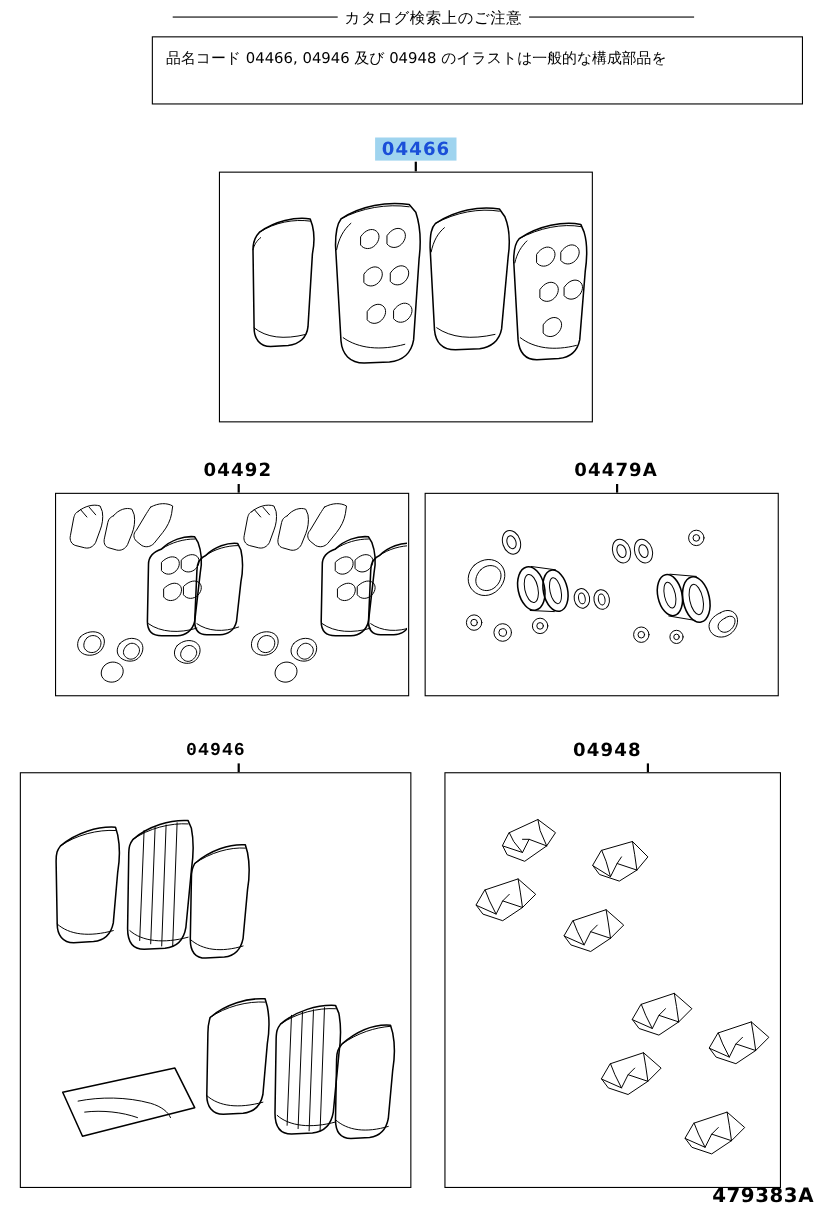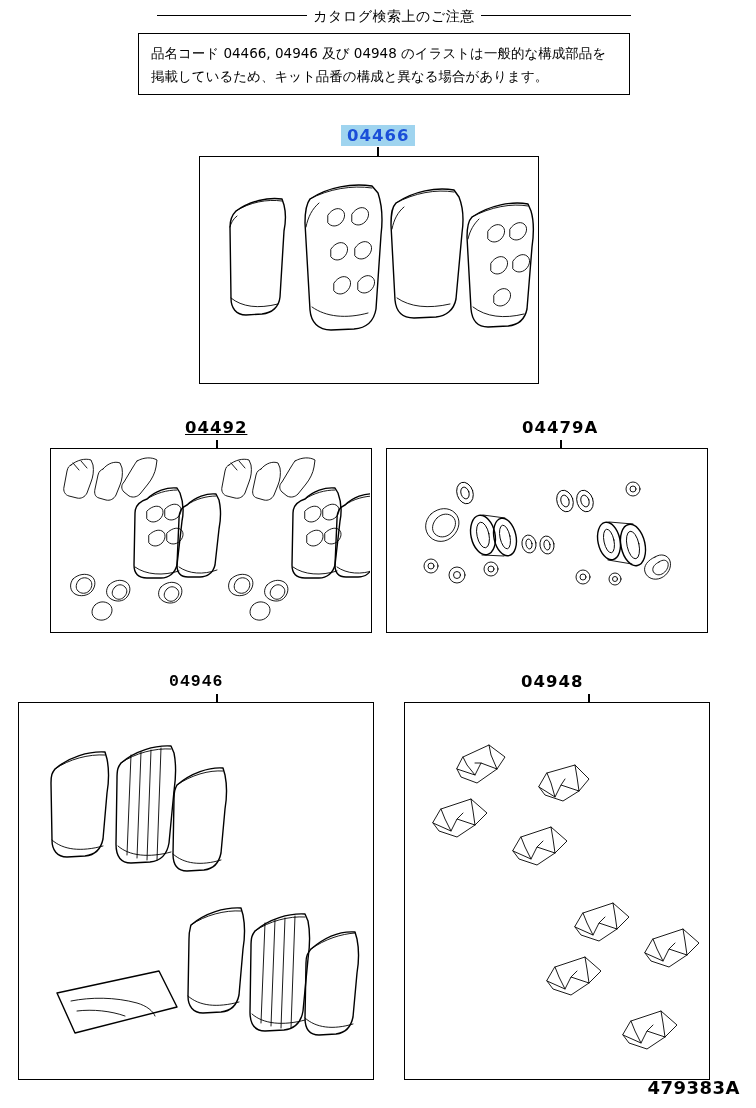--- a/index.html
+++ b/index.html
@@ -36,21 +36,21 @@
     background: #000;
     vertical-align: middle;
     margin: 0 6px;
     position: relative;
     top: -2px;
   }
   .notice-box {
     position: absolute;
     left: 138px;
     top: 33px;
-    width: 492px;
+    width: 592px;
     height: 62px;
     border: 1.5px solid #000;
     box-sizing: border-box;
     padding: 8px 10px 0 12px;
   }
   .notice-line {
     font-size: 13.5px;
     line-height: 23px;
     font-family: "DejaVu Sans", sans-serif;
     white-space: nowrap;
@@ -99,21 +99,20 @@
 </style>
 </head>
 <body>
 
 <div class="notice-title">
   <span class="bar-left"></span><span>カタログ検索上のご注意</span><span class="bar-right"></span>
 </div>
 
 <div class="notice-box">
   <div class="notice-line">品名コード 04466, 04946 及び 04948 のイラストは一般的な構成部品を</div>
-  <div class="notice-line">掲載しているため、キット品番の構成と異なる場合があります。</div>
 </div>
 
 <div class="part-label highlight" style="left:341px; top:125px;">04466</div>
 <div class="leader" style="left:377px; top:147px; height:9px;"></div>
 
 <div class="part-box" style="left:199px; top:156px; width:340px; height:228px;">
   <svg width="337" height="225" viewBox="0 0 337 225">
 
     <path class="ln" d="M36 54 C50 44 68 40 82 42 L84 48 C86 56 86 64 84 74 L80 140 C79 150 72 156 62 157 L46 158 C36 158 31 151 31 141 L30 70 C30 62 32 58 36 54 Z"></path>
     <path class="ln-fine" d="M36 54 C50 45 67 42 82 44"></path>
@@ -142,21 +141,21 @@
     <path class="ln-fine" d="M268 82 C270 73 274 67 279 62"></path>
     <path class="ln-fine" d="M288 74 C292 68 298 66 302 69 C306 72 305 78 301 82 C297 86 291 86 288 82 Z"></path>
     <path class="ln-fine" d="M310 72 C314 66 320 64 324 67 C328 70 327 76 323 80 C319 84 313 84 310 80 Z"></path>
     <path class="ln-fine" d="M291 106 C295 100 301 98 305 101 C309 104 308 110 304 114 C300 118 294 118 291 114 Z"></path>
     <path class="ln-fine" d="M313 104 C317 98 323 96 327 99 C331 102 330 108 326 112 C322 116 316 116 313 112 Z"></path>
     <path class="ln-fine" d="M294 138 C298 132 304 130 308 133 C312 136 311 142 307 146 C303 150 297 150 294 146 Z"></path>
     <path class="ln-fine" d="M273 150 C286 160 304 162 324 157"></path>
   </svg>
 </div>
 
-<div class="part-label" style="left:185px; top:418px;text-decoration:underline;">04492</div>
+<div class="part-label" style="left:185px; top:418px;">04492</div>
 <div class="leader" style="left:216px; top:440px; height:8px;"></div>
 
 <div class="part-box" style="left:50px; top:448px; width:322px; height:185px;">
   <svg width="319" height="182" viewBox="0 0 319 182">
     <g>
 
       <path class="ln-fine" d="M20 16 C26 11 34 9 40 11 L42 16 C43 22 42 28 40 33 L36 44 C34 48 30 50 26 49 L18 47 C14 46 12 42 13 38 L16 22 C17 18 18 17 20 16 Z"></path>
       <path class="ln-fine" d="M22 14 L28 21 M30 12 L36 19"></path>
       <path class="ln-fine" d="M52 20 C57 14 64 12 69 14 L71 19 C72 25 71 31 69 36 L65 46 C63 50 59 52 55 51 L48 49 C44 48 43 44 44 40 L47 26 C48 22 50 21 52 20 Z"></path>
       <path class="ln-fine" d="M86 12 C93 8 101 8 106 11 L105 18 C104 24 101 30 97 35 L89 45 C86 48 82 49 78 47 L73 43 C70 40 70 36 73 33 L82 18 C84 15 85 13 86 12 Z"></path>

